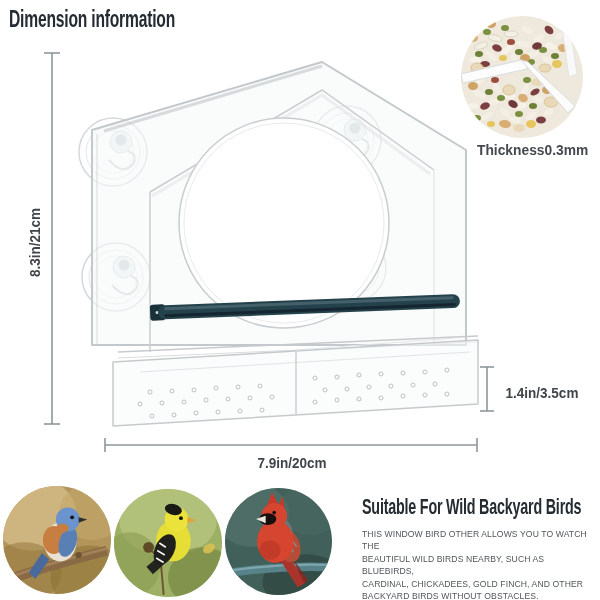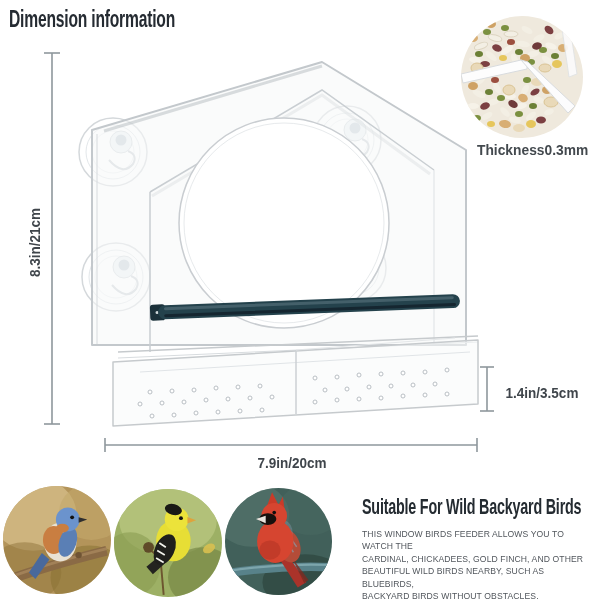--- a/index.html
+++ b/index.html
@@ -268,17 +268,17 @@
     <polygon points="38,20 44,4 50,16 54,8 56,22 40,26" fill="#c93b28"></polygon>
     <circle cx="46" cy="26" r="12" fill="#d64530"></circle>
     <ellipse cx="40" cy="29" rx="8" ry="5.5" fill="#17100d"></ellipse>
     <polygon points="29,29 38,26 38,33" fill="#e8e4de"></polygon>
     <circle cx="46" cy="23" r="1.7" fill="#0d0d0d"></circle>
   </svg>
 </div>
 
 <div class="abs suit-heading" style="left:362px;top:494px;">Suitable For Wild Backyard Birds</div>
 <div class="abs suit-body" style="left:362px;top:528px;">
-  <div>THIS WINDOW BIRDS FEEDER ALLOWS YOU TO WATCH THE</div>
+  <div>THIS WINDOW BIRD OTHER ALLOWS YOU TO WATCH THE</div>
+  <div>BEAUTIFUL WILD BIRDS NEARBY, SUCH AS BLUEBIRDS,</div>
   <div>CARDINAL, CHICKADEES, GOLD FINCH, AND OTHER</div>
-  <div>BEAUTIFUL WILD BIRDS NEARBY, SUCH AS BLUEBIRDS,</div>
   <div>BACKYARD BIRDS WITHOUT OBSTACLES.</div>
 </div>
 
 </body></html>

